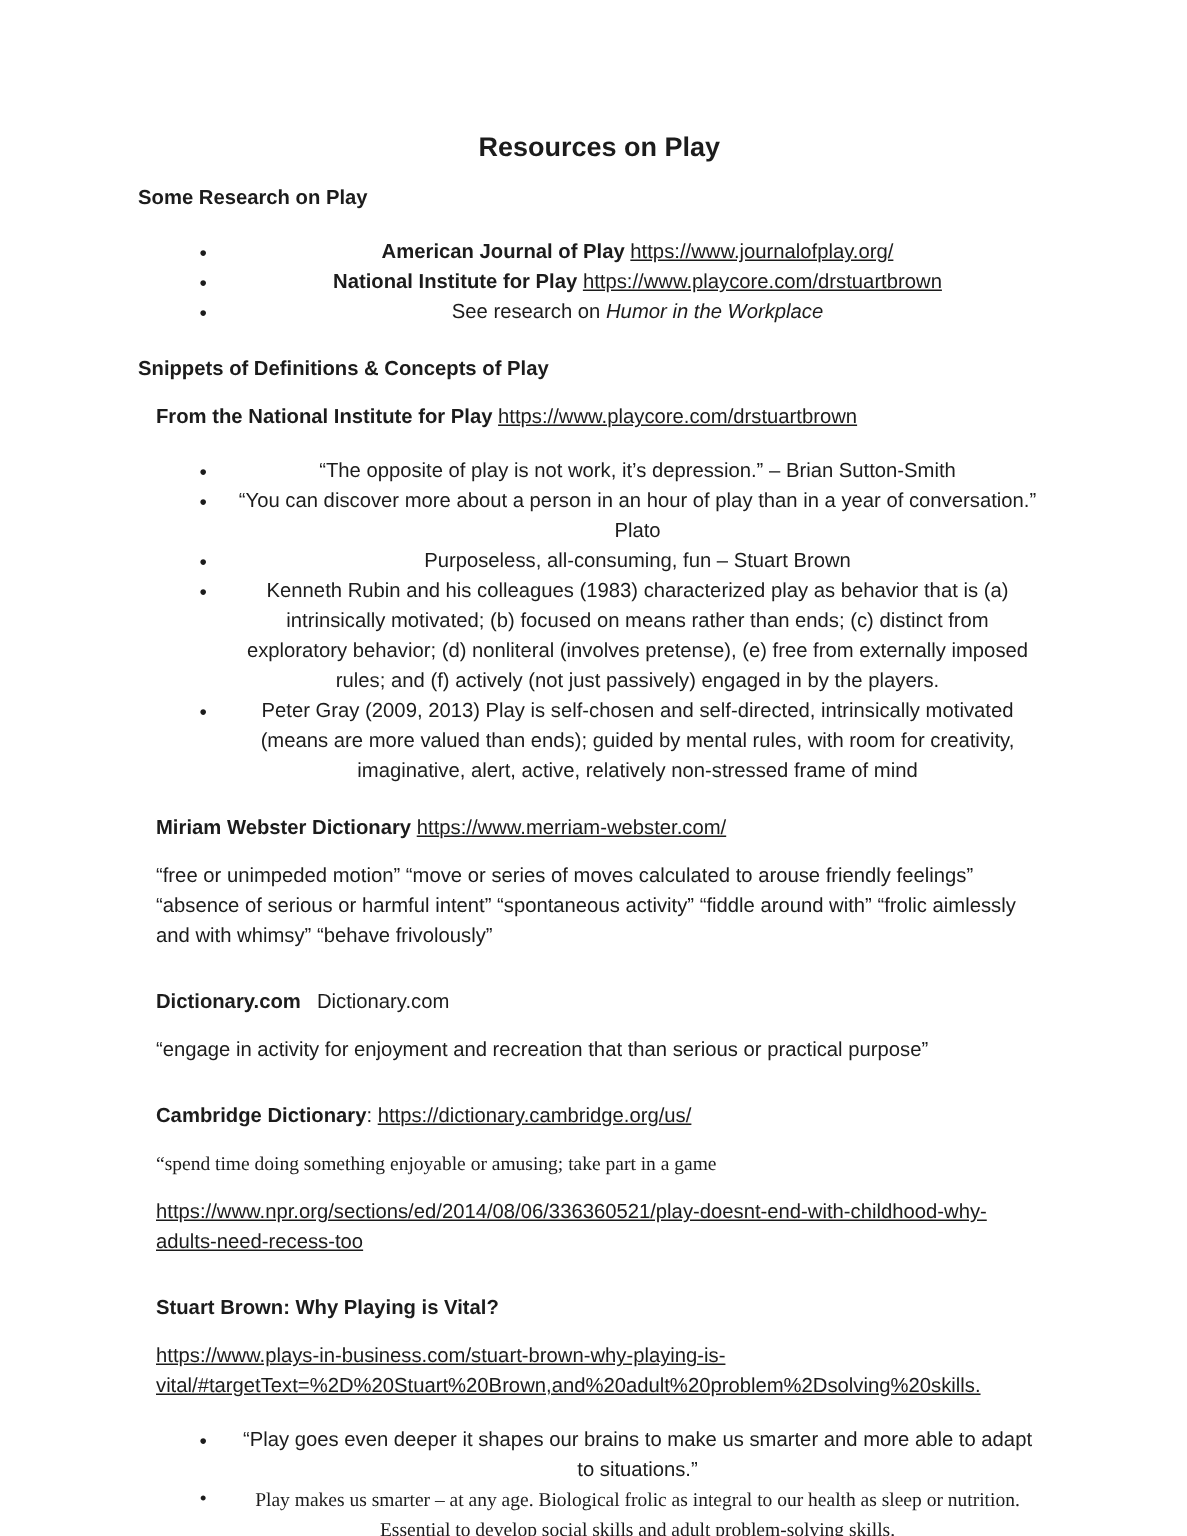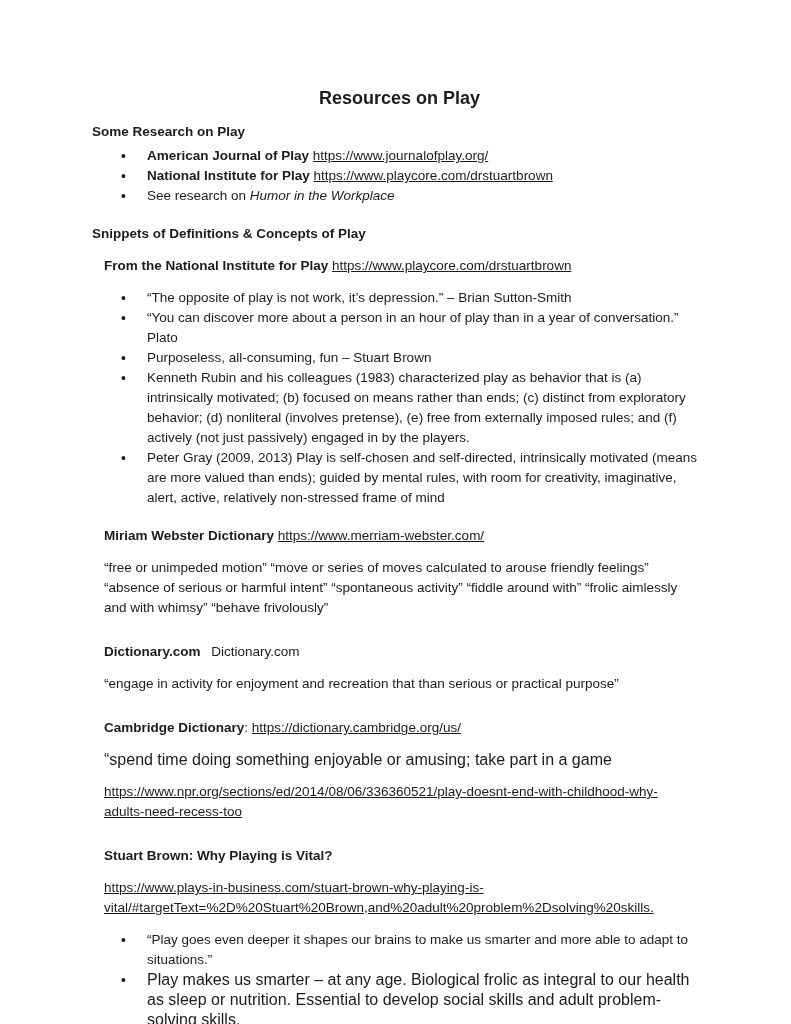--- a/index.html
+++ b/index.html
@@ -39,39 +39,40 @@
   .link {
     color: inherit;
     text-decoration: underline;
     cursor: pointer;
     overflow-wrap: break-word;
     word-wrap: break-word;
   }
   p { margin: 12px; overflow-wrap: break-word; }
   ul.bullets {
     list-style: none;
-    margin: 4px;
+    margin: 16px;
     padding: 0;
+    text-align: center;
   }
   ul.bullets li {
     position: relative;
     padding-left: 51px;
   }
   ul.bullets li::before {
     content: "\2022";
     position: absolute;
     left: 25px;
     top: 0;
     font-size: 14px;
   }
   .mt-sm { margin-top: 16px; }
   .mt-md { margin-top: 18px; }
   .mt-lg { margin-top: 24px; }
   
-  .alt { font-family: Liberation Sans, sans-serif; font-size: 16px; }
+  .alt { font-family: Liberation Serif, serif; font-size: 13px; }
   .suffix { margin-left: 7px; }
   .footer {
     margin-top: 10px;
     text-align: right;
     font-weight: bold;
     font-style: italic;
     font-size: 13px;
     line-height: 20px;
   }
 </style>

